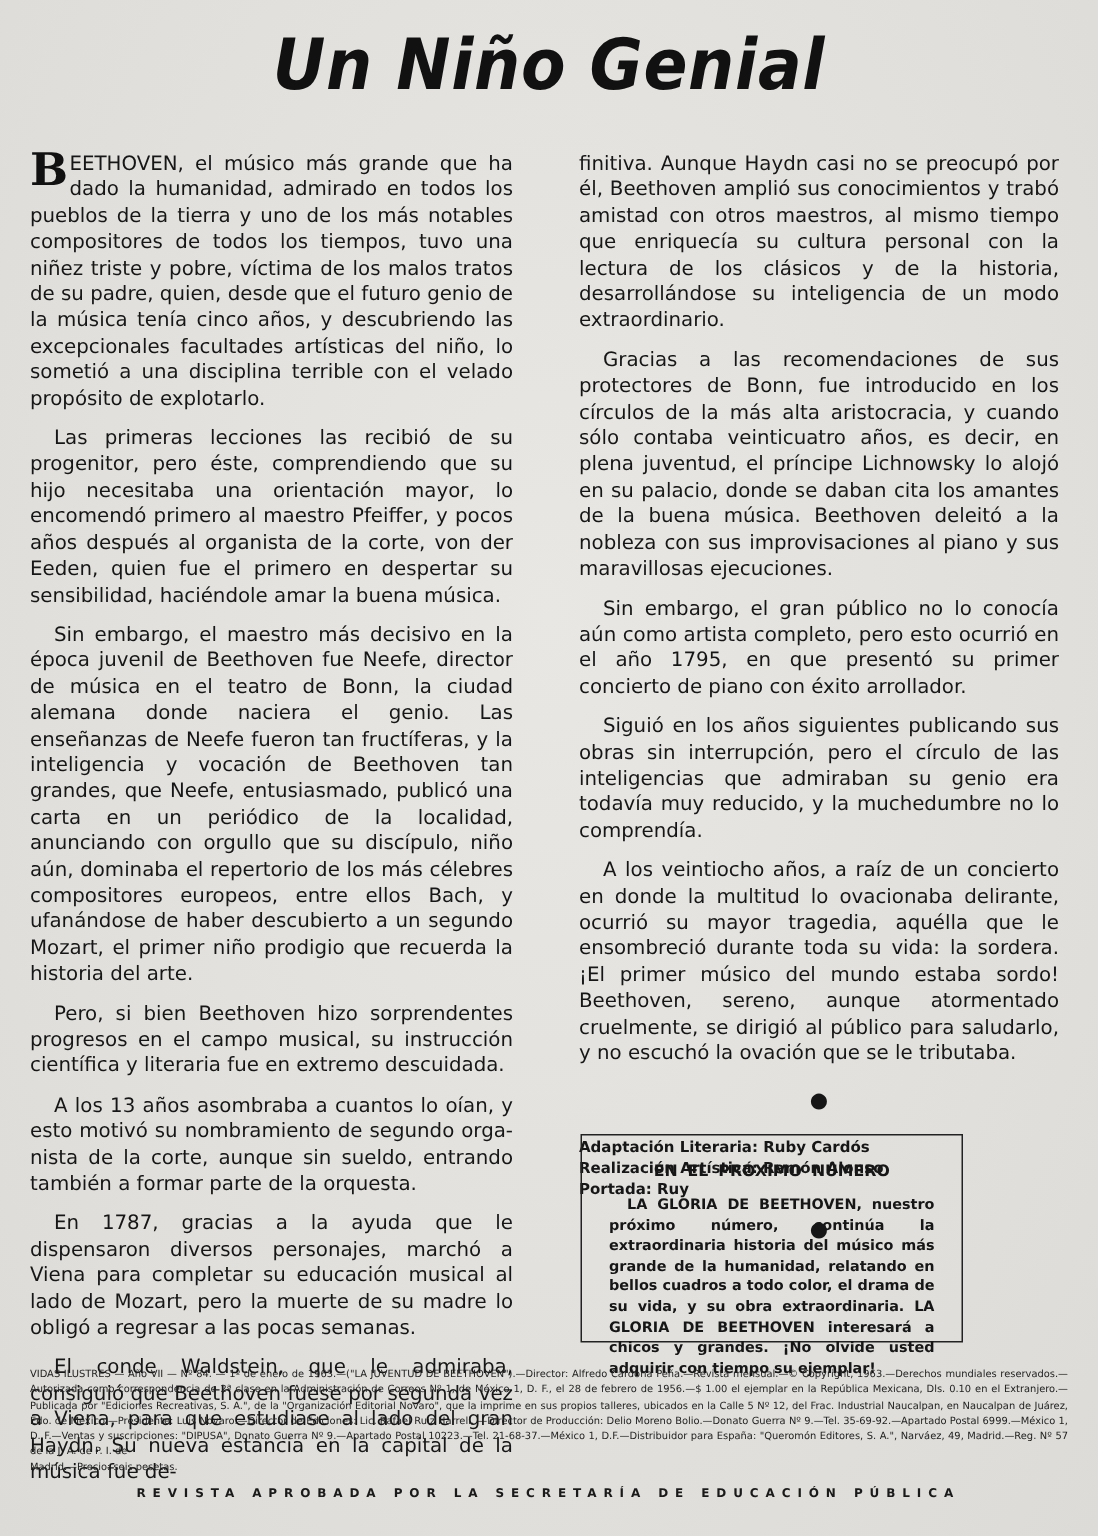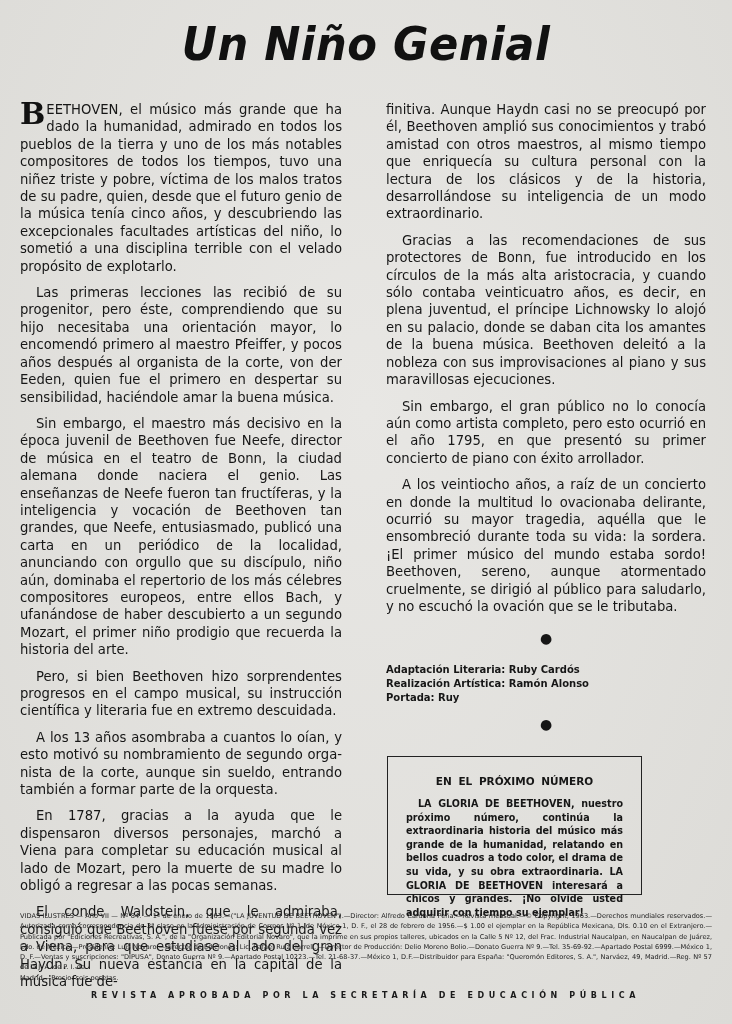--- a/index.html
+++ b/index.html
@@ -80,20 +80,21 @@
   <p>Pero, si bien Beethoven hizo sorprendentes pro­gresos en el campo musical, su instrucción científi­ca y literaria fue en extremo descuidada.</p>
   <p>A los 13 años asombraba a cuantos lo oían, y esto motivó su nombramiento de segundo orga­nista de la corte, aunque sin sueldo, entrando también a formar parte de la orquesta.</p>
   <p>En 1787, gracias a la ayuda que le dispensaron diversos personajes, marchó a Viena para com­pletar su educación musical al lado de Mozart, pero la muerte de su madre lo obligó a regresar a las pocas semanas.</p>
   <p>El conde Waldstein, que le admiraba, consiguió que Beethoven fuese por segunda vez a Viena, para que estudiase al lado del gran Haydn. Su nueva estancia en la capital de la música fue de-</p>
 </div>
 
 <div class="col right">
   <p class="first">finitiva. Aunque Haydn casi no se preocupó por él, Beethoven amplió sus conocimientos y trabó amistad con otros maestros, al mismo tiempo que enriquecía su cultura personal con la lectura de los clásicos y de la historia, desarrollándose su inteli­gencia de un modo extraordinario.</p>
   <p>Gracias a las recomendaciones de sus protecto­res de Bonn, fue introducido en los círculos de la más alta aristocracia, y cuando sólo contaba vein­ticuatro años, es decir, en plena juventud, el prín­cipe Lichnowsky lo alojó en su palacio, donde se daban cita los amantes de la buena música. Bee­thoven deleitó a la nobleza con sus improvisacio­nes al piano y sus maravillosas ejecuciones.</p>
   <p>Sin embargo, el gran público no lo conocía aún como artista completo, pero esto ocurrió en el año 1795, en que presentó su primer concierto de pia­no con éxito arrollador.</p>
+  <p>Siguió en los años siguientes publicando sus obras sin interrupción, pero el círculo de las inteli­gencias que admiraban su genio era todavía muy reducido, y la muchedumbre no lo comprendía.</p>
   <p>A los veintiocho años, a raíz de un concierto en donde la multitud lo ovacionaba delirante, ocurrió su mayor tragedia, aquélla que le ensombreció durante toda su vida: la sordera. ¡El primer músico del mundo estaba sordo! Beethoven, sereno, aun­que atormentado cruelmente, se dirigió al público para saludarlo, y no escuchó la ovación que se le tributaba.</p>
 
   <div class="bullet" style="margin-top:16px">●</div>
   <div class="credits">
     <div>Adaptación Literaria: Ruby Cardós</div>
     <div>Realización Artística: Ramón Alonso</div>
     <div>Portada: Ruy</div>
   </div>
   <div class="bullet" style="margin-top:12px">●</div>
 </div>

